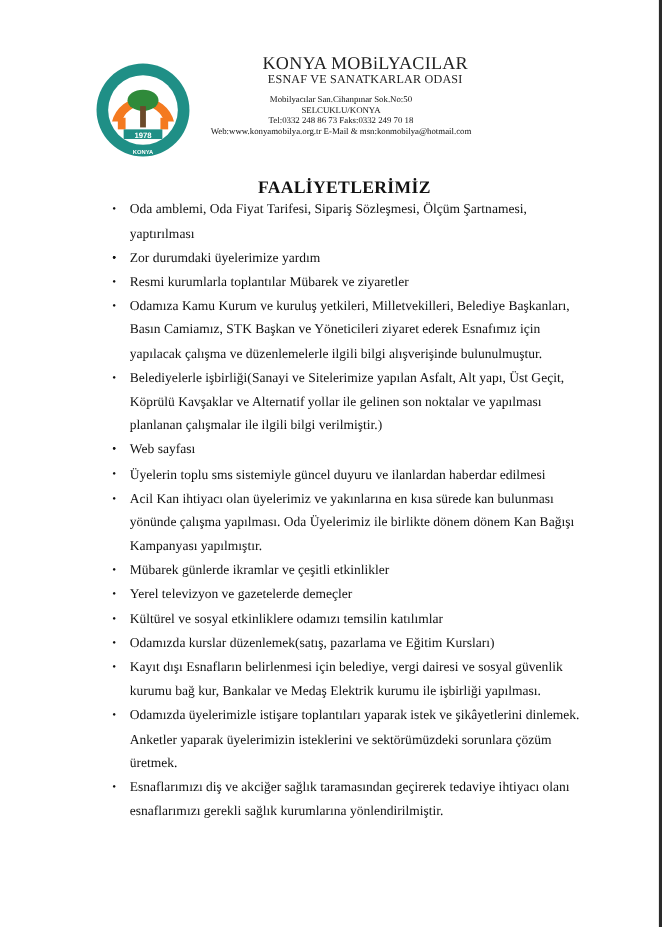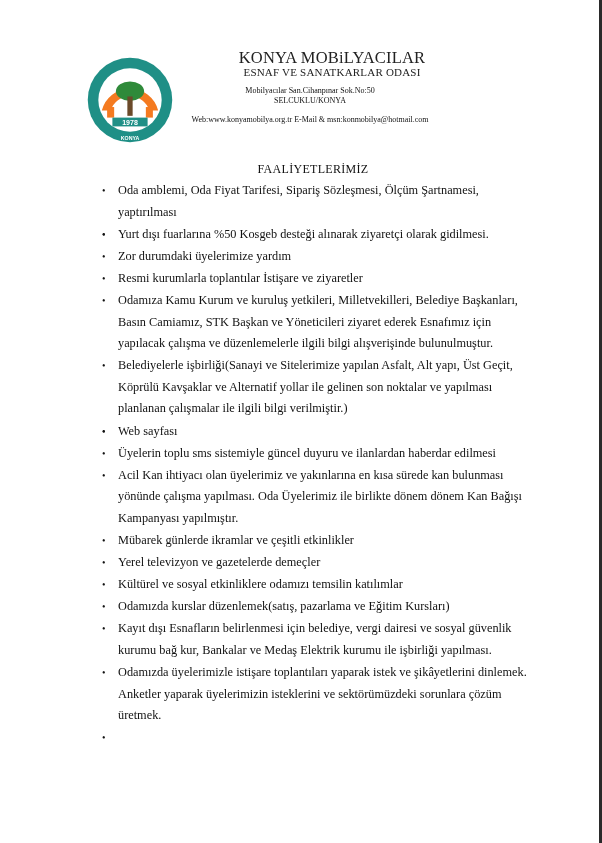--- a/index.html
+++ b/index.html
@@ -4,21 +4,21 @@
 <style>
   html, body { margin:0; padding:0; background:#ffffff; }
   body { width:602px; height:843px; position:relative; overflow:hidden; font-family:"Liberation Serif", serif; color:#111; }
   .right-border { position:absolute; top:0; right:0; width:3px; height:843px; background:#2a2a2a; }
   .header { position:absolute; left:16px; top:0; width:600px; height:150px; }
   .logo { position:absolute; left:70px; top:56px; width:88px; height:88px; }
   .title1 { position:absolute; left:0; width:602px; top:48px; text-align:center; font-size:16.5px; letter-spacing:0.2px; padding-left:30px; box-sizing:border-box; color:#222; }
   .title2 { position:absolute; left:0; width:602px; top:66px; text-align:center; font-size:11px; letter-spacing:0.2px; padding-left:30px; box-sizing:border-box; color:#222; }
   .addr { position:absolute; left:0; width:544px; text-align:center; padding-left:44px; box-sizing:border-box; font-size:8px; line-height:9.5px; color:#111; }
   .a1 { top:86px; } .a2 { top:95.5px;font-family:Liberation Serif, serif; } .a3 { top:105px; } .a4 { top:115px; }
-  .section-title { position:absolute; left:0; width:602px; top:162px; text-align:center; font-weight:normal; font-size:12px; letter-spacing:0.3px; padding-left:24px; box-sizing:border-box; }
+  .section-title { position:absolute; left:0; width:602px; top:162px; text-align:center; font-weight:bold; font-size:16px; letter-spacing:0.3px; padding-left:24px; box-sizing:border-box; }
   ul.items { position:absolute; left:100px; top:180px; width:440px; margin:0; padding:0; list-style:none; }
   ul.items li { position:relative; padding-left:18px; font-size:12.3px; line-height:21.6px; margin:0 0 0.5px 0; }
   ul.items li .bullet { position:absolute; left:2px; top:0; font-size:10px; }
 </style>
 </head>
 <body>
 
 <div class="right-border"></div>
 
 <div class="header">
@@ -31,37 +31,38 @@
     <ellipse cx="50" cy="40" rx="16" ry="11" fill="#2f8a3a"></ellipse>
     <rect x="47" y="46" width="6" height="22" fill="#6b4a2a"></rect>
     <rect x="30" y="70" width="40" height="10" fill="#1f8f86"></rect>
     <text x="50" y="78.5" font-size="8" text-anchor="middle" fill="#ffffff" font-family="Liberation Sans, sans-serif" font-weight="bold">1978</text>
     <text x="50" y="95" font-size="6" text-anchor="middle" fill="#ffffff" font-family="Liberation Sans, sans-serif" font-weight="bold">KONYA</text>
   </svg>
   <div class="title1">KONYA MOBiLYACILAR</div>
   <div class="title2">ESNAF VE SANATKARLAR ODASI</div>
   <div class="addr a1">Mobilyacılar San.Cihanpınar Sok.No:50</div>
   <div class="addr a2">SELCUKLU/KONYA</div>
+  <div class="addr a3">Tel:0332 248 86 73 Faks:0332 249 70 18</div>
   <div class="addr a4">Web:www.konyamobilya.org.tr E-Mail &amp; msn:konmobilya@hotmail.com</div>
 </div>
 
 <div class="section-title">FAALİYETLERİMİZ</div>
 
 <ul class="items">
   <li><span class="bullet">•</span><span>Oda amblemi, Oda Fiyat Tarifesi, Sipariş Sözleşmesi, Ölçüm Şartnamesi, yaptırılması</span></li>
   <li><span class="bullet">•</span></li>
-  <li><span class="bullet">•</span><span>Yurt dışı fuarlarına %50 Kosgeb desteği alınarak ziyaretçi olarak gidilmesi.</span></li>
+  <li><span class="bullet">•</span></li>
   <li><span class="bullet">•</span><span>Zor durumdaki üyelerimize yardım</span></li>
-  <li><span class="bullet">•</span><span>Resmi kurumlarla toplantılar İstişare ve ziyaretler</span></li>
+  <li><span class="bullet">•</span><span>Resmi kurumlarla toplantılar Mübarek ve ziyaretler</span></li>
   <li><span class="bullet">•</span><span>Odamıza Kamu Kurum ve kuruluş yetkileri, Milletvekilleri, Belediye Başkanları, Basın Camiamız, STK Başkan ve Yöneticileri ziyaret ederek Esnafımız için yapılacak çalışma ve düzenlemelerle ilgili bilgi alışverişinde bulunulmuştur.</span></li>
   <li><span class="bullet">•</span><span>Belediyelerle işbirliği(Sanayi ve Sitelerimize yapılan Asfalt, Alt yapı, Üst Geçit, Köprülü Kavşaklar ve Alternatif yollar ile gelinen son noktalar ve yapılması planlanan çalışmalar ile ilgili bilgi verilmiştir.)</span></li>
   <li><span class="bullet">•</span></li>
   <li><span class="bullet">•</span><span>Web sayfası</span></li>
   <li><span class="bullet">•</span><span>Üyelerin toplu sms sistemiyle güncel duyuru ve ilanlardan haberdar edilmesi</span></li>
   <li><span class="bullet">•</span><span>Acil Kan ihtiyacı olan üyelerimiz ve yakınlarına en kısa sürede kan bulunması yönünde çalışma yapılması. Oda Üyelerimiz ile birlikte dönem dönem Kan Bağışı Kampanyası yapılmıştır.</span></li>
   <li><span class="bullet">•</span><span>Mübarek günlerde ikramlar ve çeşitli etkinlikler</span></li>
   <li><span class="bullet">•</span><span>Yerel televizyon ve gazetelerde demeçler</span></li>
   <li><span class="bullet">•</span><span>Kültürel ve sosyal etkinliklere odamızı temsilin katılımlar</span></li>
   <li><span class="bullet">•</span><span>Odamızda kurslar düzenlemek(satış, pazarlama ve Eğitim Kursları)</span></li>
   <li><span class="bullet">•</span><span>Kayıt dışı Esnafların belirlenmesi için belediye, vergi dairesi ve sosyal güvenlik kurumu bağ kur, Bankalar ve Medaş Elektrik kurumu ile işbirliği yapılması.</span></li>
   <li><span class="bullet">•</span><span>Odamızda üyelerimizle istişare toplantıları yaparak istek ve şikâyetlerini dinlemek. Anketler yaparak üyelerimizin isteklerini ve sektörümüzdeki sorunlara çözüm üretmek.</span></li>
-  <li><span class="bullet">•</span></li>
+  <li><span class="bullet">•</span><span>Esnaflarımızı diş ve akciğer sağlık taramasından geçirerek tedaviye ihtiyacı olanı esnaflarımızı gerekli sağlık kurumlarına yönlendirilmiştir.</span></li>
 </ul>
 
 </body></html>

